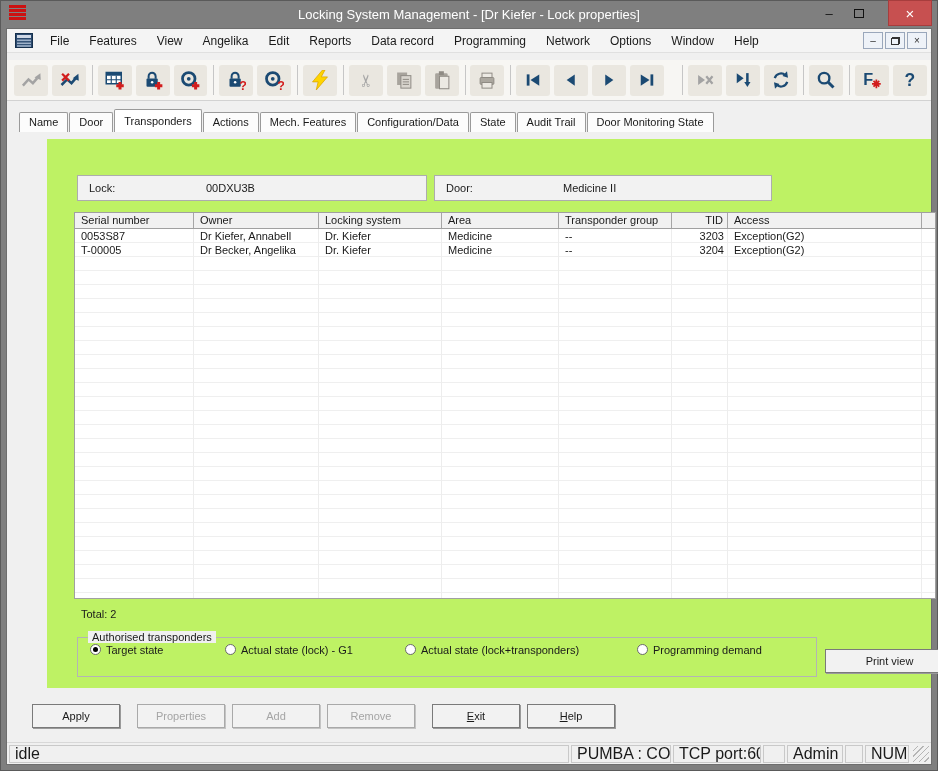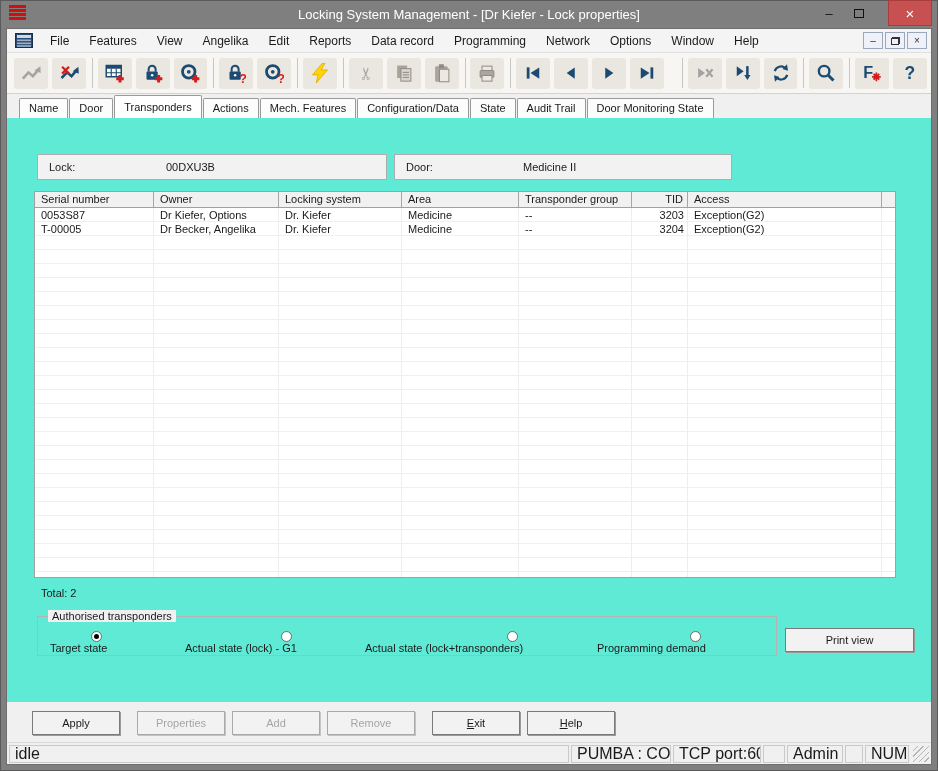--- a/index.html
+++ b/index.html
@@ -13,21 +13,21 @@
   .app-logo { position:absolute; left:9px; top:5px; width:17px; }
   .app-logo .bar { height:3px; background:#cc1111; margin-bottom:1px; }
   .title-text { width:100%; text-align:center; font-size:13px; color:#ffffff; }
   .cap-btn { position:absolute; top:0; height:26px; display:flex; align-items:center; justify-content:center; color:#111; cursor:default; }
   .btn-min { right:96px; width:26px; font-size:13px; }
   .btn-max { right:66px; width:26px; }
   .btn-max .sq { width:10px; height:9px; border:1.5px solid #111; display:block; }
   .btn-close { right:6px; width:44px; background:#c75050; color:#fff; font-size:15px; box-shadow: inset 0 0 0 1px #a73d3d; }
 
   
-  .client { position:absolute; left:6px; right:6px; top:28px; bottom:6px; background:#f0f0f0; display:flex; flex-direction:column; border:1px solid #6e6e6e; }
+  .client { position:absolute; left:6px; right:6px; top:28px; bottom:6px; background:#f0f0f0; display:flex; flex-direction:column; border:1px solid #6e6e6e;gap:7px; }
 
   
   .menubar { height:24px; background:#f4f4f4; border-bottom:1px solid #e0e0e0; display:flex; align-items:center; padding-left:6px; font-size:12px; position:relative; }
   .menu-sysicon { width:18px; height:15px; margin:0 7px 0 2px; }
   .menu-item { padding:0 10px; height:100%; display:flex; align-items:center; }
   .mdi-btns { position:absolute; right:4px; top:3px; display:flex; gap:2px; }
   .mdi-btn { width:20px; height:17px; border:1px solid #9aa7bb; background:#eef2f8; display:flex; align-items:center; justify-content:center; font-size:10px; color:#333; }
   .mdi-restore-glyph { width:9px; height:8px; position:relative; }
   .mdi-restore-glyph::before { content:""; position:absolute; right:0; top:0; width:6px; height:5px; border:1px solid #333; }
   .mdi-restore-glyph::after { content:""; position:absolute; left:0; bottom:0; width:6px; height:5px; border:1px solid #333; background:#eef2f8; }
@@ -38,21 +38,21 @@
   .tbtn svg { display:block; }
   .tsep { width:1px; height:30px; background:#c6c6c6; margin:0 5px 0 2px; }
   .cut-glyph { font-size:17px; color:#a5a5a5; transform:rotate(-90deg); display:block; }
 
   
   .tabstrip { height:24px; display:flex; align-items:flex-end; padding-left:12px; background:#f0f0f0; }
   .tab { height:20px; line-height:19px; padding:0 9px; background:#fcfcfc; border:1px solid #9a9a9a; border-bottom:none; border-radius:2px 2px 0 0; margin-right:1px; font-size:11px; }
   .tab.active { height:23px; line-height:22px; background:#ffffff; position:relative; z-index:2; }
 
   
-  .main { flex:1; position:relative; background:#5eead4; }
+  .main { flex:1; position:relative; background:#bef264;margin-left:40px; }
 
   .fieldbox { position:absolute; height:26px; border:1px solid #adadad; background:#f2f2f2; display:flex; align-items:center; }
   .fieldbox .flabel { margin-left:11px; width:117px; }
   #lockbox { left:30px; top:36px; width:350px; }
   #doorbox { left:387px; top:36px; width:338px; }
 
   
   .grid { position:absolute; left:27px; top:73px; width:862px; height:387px; background:#fff; border:1px solid #a0a0a0; display:flex; flex-direction:column; }
   .ghead { display:flex; height:16px; background:#f1f1f1; border-bottom:1px solid #a0a0a0; flex:none; }
   .hcell { border-right:1px solid #a6a6a6; padding:0 4px 0 6px; line-height:15px; overflow:hidden; white-space:nowrap; }
@@ -72,21 +72,21 @@
   .cbtn span { display:block; }
   .cbtn.disabled { color:#a5a5a5; border-color:#a9a9a9; box-shadow:1px 1px 0 #c4c4c4; }
   .ul-first span::first-letter { text-decoration:underline; }
 
   #btn-exceptions { left:391px; top:468px; width:250px; height:21px; line-height:19px; }
   #btn-printview  { left:778px; top:510px; width:129px; height:24px; line-height:22px; }
 
   
   .groupbox { position:absolute; left:30px; top:498px; width:740px; height:40px; border:1px solid #b4b4b4; }
   .legend { position:absolute; left:10px; top:-7px; background:#f0f0f0; padding:0 4px; }
-  .radio-opt { position:absolute; top:14px; display:flex; align-items:flex-end;flex-direction:column; }
+  .radio-opt { position:absolute; top:6px; display:flex; align-items:flex-start; }
   .radio { width:11px; height:11px; border:1px solid #6b6b6b; border-radius:50%; background:#fff; margin-right:5px; position:relative; flex:none; }
   .radio.checked::after { content:""; position:absolute; left:2px; top:2px; width:5px; height:5px; border-radius:50%; background:#000; }
 
   
   .footer { height:40px; position:relative; }
   .fbtn { top:9px; width:88px; height:24px; line-height:22px; }
   #b-apply{left:25px;} #b-props{left:130px;} #b-add{left:225px;} #b-remove{left:320px;} #b-exit{left:425px;} #b-help{left:520px;}
 
   
   .statusbar { height:22px; border-top:1px solid #d8d8d8; background:#f0f0f0; display:flex; align-items:center; padding:0 2px; gap:2px; font-size:16px; }
@@ -338,21 +338,21 @@
         <div class="gbody">
           <div class="vline" style="left:118px;"></div>
           <div class="vline" style="left:243px;"></div>
           <div class="vline" style="left:366px;"></div>
           <div class="vline" style="left:483px;"></div>
           <div class="vline" style="left:596px;"></div>
           <div class="vline" style="left:652px;"></div>
           <div class="vline" style="left:846px;"></div>
           <div class="grow">
             <div class="gcell c0">0053S87</div>
-            <div class="gcell c1">Dr Kiefer, Options</div>
+            <div class="gcell c1">Dr Kiefer, Annabell</div>
             <div class="gcell c2">Dr. Kiefer</div>
             <div class="gcell c3">Medicine</div>
             <div class="gcell c4">--</div>
             <div class="gcell c5 num">3203</div>
             <div class="gcell c6">Exception(G2)</div>
           </div>
           <div class="grow">
             <div class="gcell c0">T-00005</div>
             <div class="gcell c1">Dr Becker, Angelika</div>
             <div class="gcell c2">Dr. Kiefer</div>

